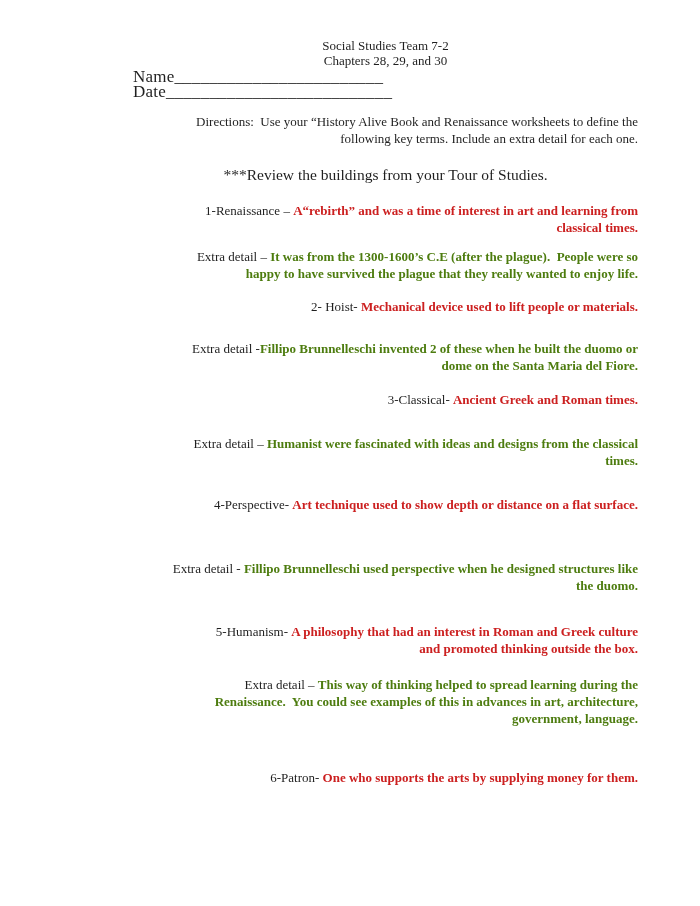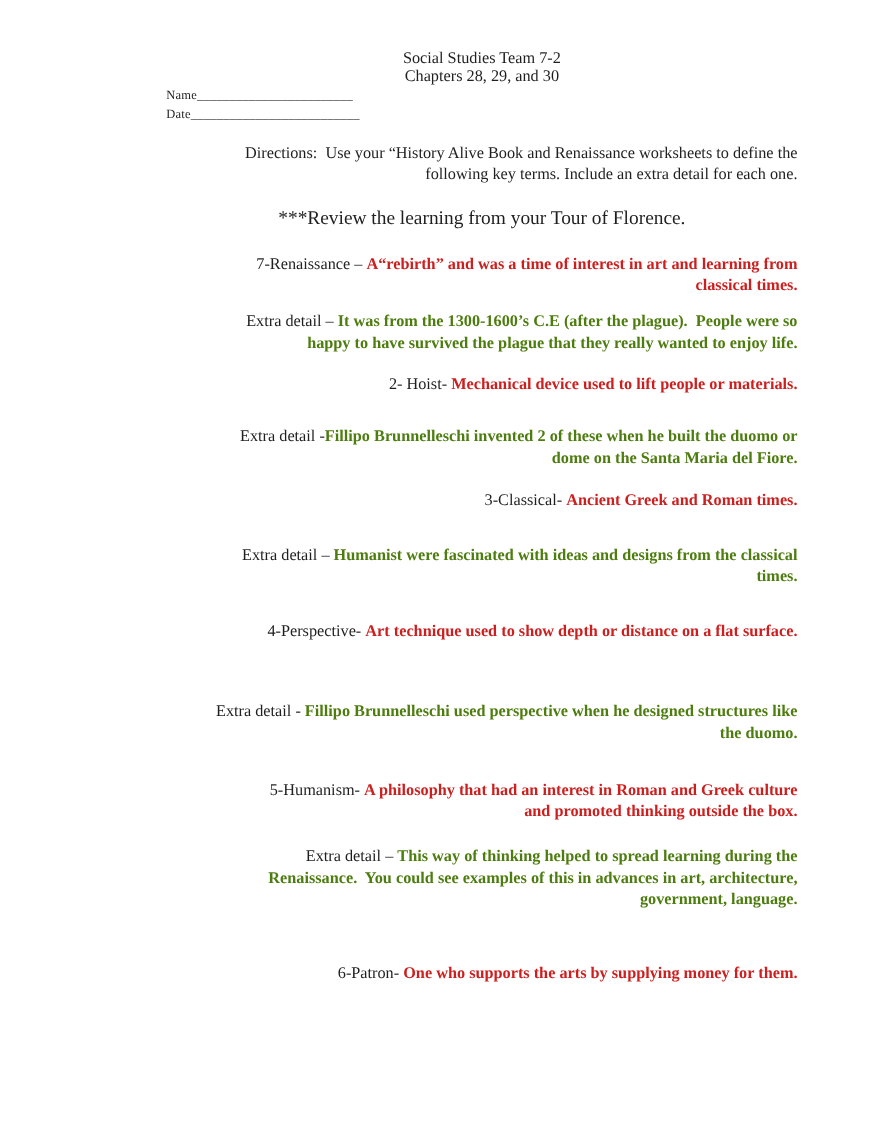--- a/index.html
+++ b/index.html
@@ -21,21 +21,21 @@
     padding: 38px 95px 0 100px;
     background: #ffffff;
     margin-left: 33px;
   }
   .doc-header {
     text-align: center;
     font-size: 13px;
     line-height: 15px;
   }
   .fields {
-    font-size: 10px;
+    font-size: 17px;
     line-height: 15px;
     margin-top: 1px;
   }
   .fields div {
     letter-spacing: 0.2px;
   }
   p {
     margin: 0;
     font-size: 13px;
     line-height: 17px;
@@ -64,23 +64,23 @@
   </div>
 
   <div class="fields">
     <div>Name________________________</div>
     <div>Date__________________________</div>
   </div>
 
   <p class="directions">Directions:  Use your “History Alive Book and Renaissance worksheets to define the
 following key terms. Include an extra detail for each one.</p>
 
-  <p class="review">***Review the learning from your Tour of Florence.</p>
+  <p class="review">***Review the buildings from your Tour of Studies.</p>
 
-  <p style="margin-top:17px"><span>7-Renaissance – </span><span class="def-red">A“rebirth” and was a time of interest in art and learning from
+  <p style="margin-top:17px"><span>1-Renaissance – </span><span class="def-red">A“rebirth” and was a time of interest in art and learning from
 classical times.</span></p>
   <p style="margin-top:12px"><span>Extra detail – </span><span class="def-green">It was from the 1300-1600’s C.E (after the plague).  People were so
 happy to have survived the plague that they really wanted to enjoy life.</span></p>
 
   <p style="margin-top:16px"><span>2- Hoist- </span><span class="def-red">Mechanical device used to lift people or materials.</span></p>
   <p style="margin-top:25px"><span>Extra detail -</span><span class="def-green">Fillipo Brunnelleschi invented 2 of these when he built the duomo or
 dome on the Santa Maria del Fiore.</span></p>
 
   <p style="margin-top:17px"><span>3-Classical- </span><span class="def-red">Ancient Greek and Roman times.</span></p>
   <p style="margin-top:27px"><span>Extra detail – </span><span class="def-green">Humanist were fascinated with ideas and designs from the classical

